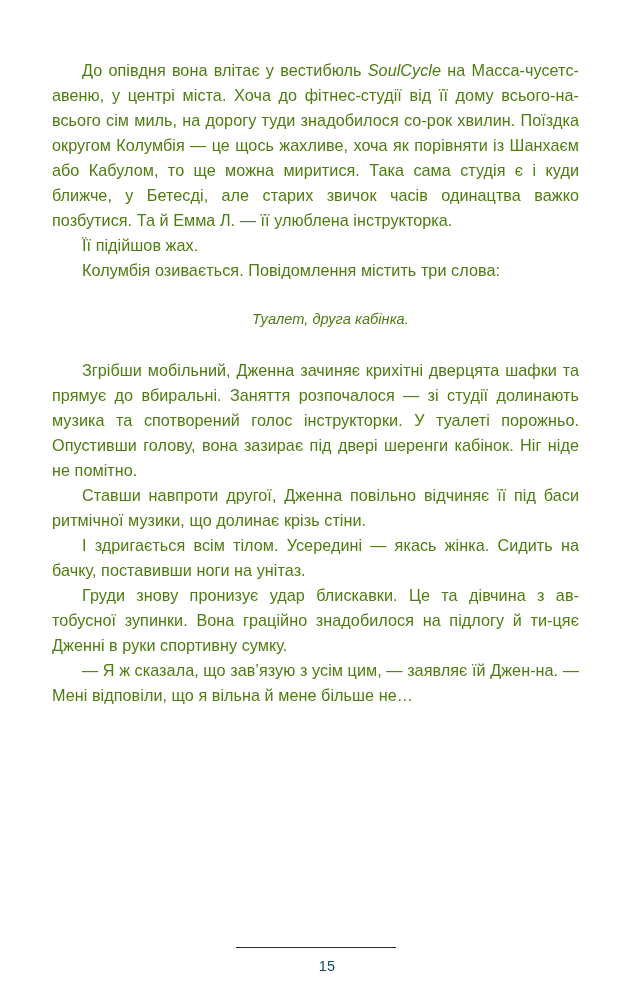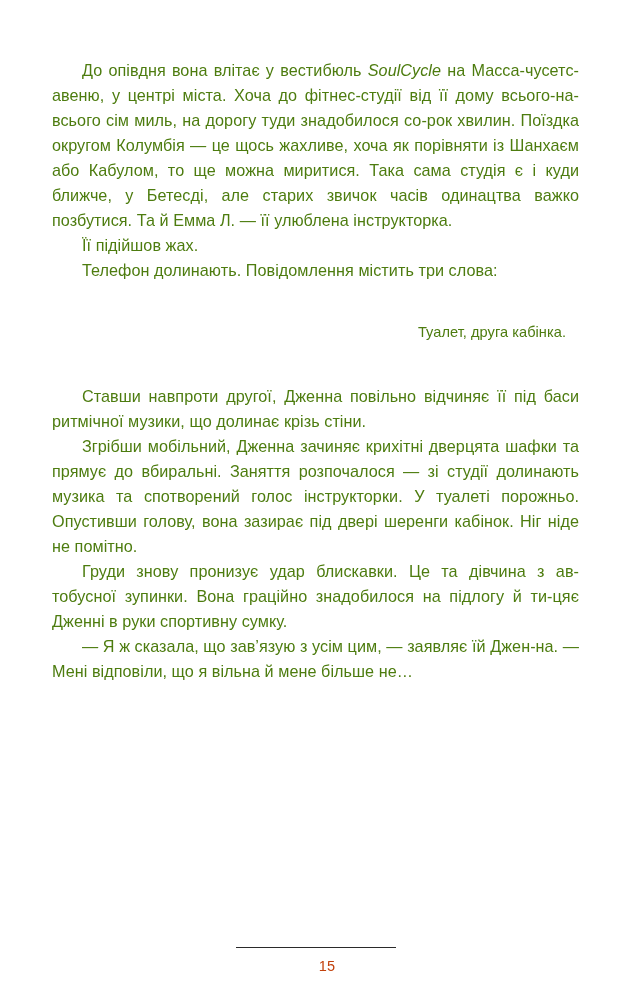--- a/index.html
+++ b/index.html
@@ -27,24 +27,25 @@
     text-align: justify;
     text-justify: inter-word;
     letter-spacing: 0.05px;
   }
   p.para {
     margin: 0;
     text-indent: 30px;
     text-align: justify;
   }
   p.message {
-    margin: 13px;
+    margin: 0;
     text-indent: 30px;
+    font-style: italic;
     font-size: 14.6px;
-    text-align: right;
+    text-align: center;
   }
   .gap-before-message {
     height: 24px;
   }
   .gap-after-message {
     height: 26px;
   }
   .footer {
     position: absolute;
     left: 0;
@@ -53,50 +54,51 @@
     text-align: center;
   }
   .footer-rule {
     width: 160px;
     height: 1px;
     background: #2a2a2a;
     margin: 0 auto 10px auto;
   }
   .page-number {
     font-size: 14.5px;
-    color: #c2410c;
+    color: #0c4a6e;
     letter-spacing: 0.3px;
     margin-left: 23px;
   }
 </style>
 </head>
 <body>
 
 <div class="page">
   <div class="body-text">
 
     <p class="para">
       <span>До опівдня вона влітає у вестибюль </span><i>SoulCycle</i><span> на Масса-чусетс-авеню, у центрі міста. Хоча до фітнес-студії від її дому всього-на-всього сім миль, на дорогу туди знадобилося со-рок хвилин. Поїздка округом Колумбія — це щось жахливе, хоча як порівняти із Шанхаєм або Кабулом, то ще можна миритися. Така сама студія є і куди ближче, у Бетесді, але старих звичок часів одинацтва важко позбутися. Та й Емма Л. — її улюблена інструкторка.</span>
     </p>
 
 
     <p class="para">Її підійшов жах.</p>
 
-    <p class="para">Телефон долинають. Повідомлення містить три слова:</p>
+    <p class="para">Колумбія озивається. Повідомлення містить три слова:</p>
 
     <div class="gap-before-message"></div>
 
     <p class="message">Туалет, друга кабінка.</p>
 
     <div class="gap-after-message"></div>
 
+    <p class="para">Згрібши мобільний, Дженна зачиняє крихітні дверцята шафки та прямує до вбиральні. Заняття розпочалося — зі студії долинають музика та спотворений голос інструкторки. У туалеті порожньо. Опустивши голову, вона зазирає під двері шеренги кабінок. Ніг ніде не помітно.</p>
+
     <p class="para">Ставши навпроти другої, Дженна повільно відчиняє її під баси ритмічної музики, що долинає крізь стіни.</p>
 
-    <p class="para">Згрібши мобільний, Дженна зачиняє крихітні дверцята шафки та прямує до вбиральні. Заняття розпочалося — зі студії долинають музика та спотворений голос інструкторки. У туалеті порожньо. Опустивши голову, вона зазирає під двері шеренги кабінок. Ніг ніде не помітно.</p>
-
+    <p class="para">І здригається всім тілом. Усередині — якась жінка. Сидить на бачку, поставивши ноги на унітаз.</p>
 
     <p class="para">Груди знову пронизує удар блискавки. Це та дівчина з ав-тобусної зупинки. Вона граційно знадобилося на підлогу й ти-цяє Дженні в руки спортивну сумку.</p>
 
     <p class="para">— Я ж сказала, що зав’язую з усім цим, — заявляє їй Джен-на. — Мені відповіли, що я вільна й мене більше не…</p>
 
   </div>
 
   <div class="footer">
     <div class="footer-rule"></div>
     <div class="page-number">15</div>

